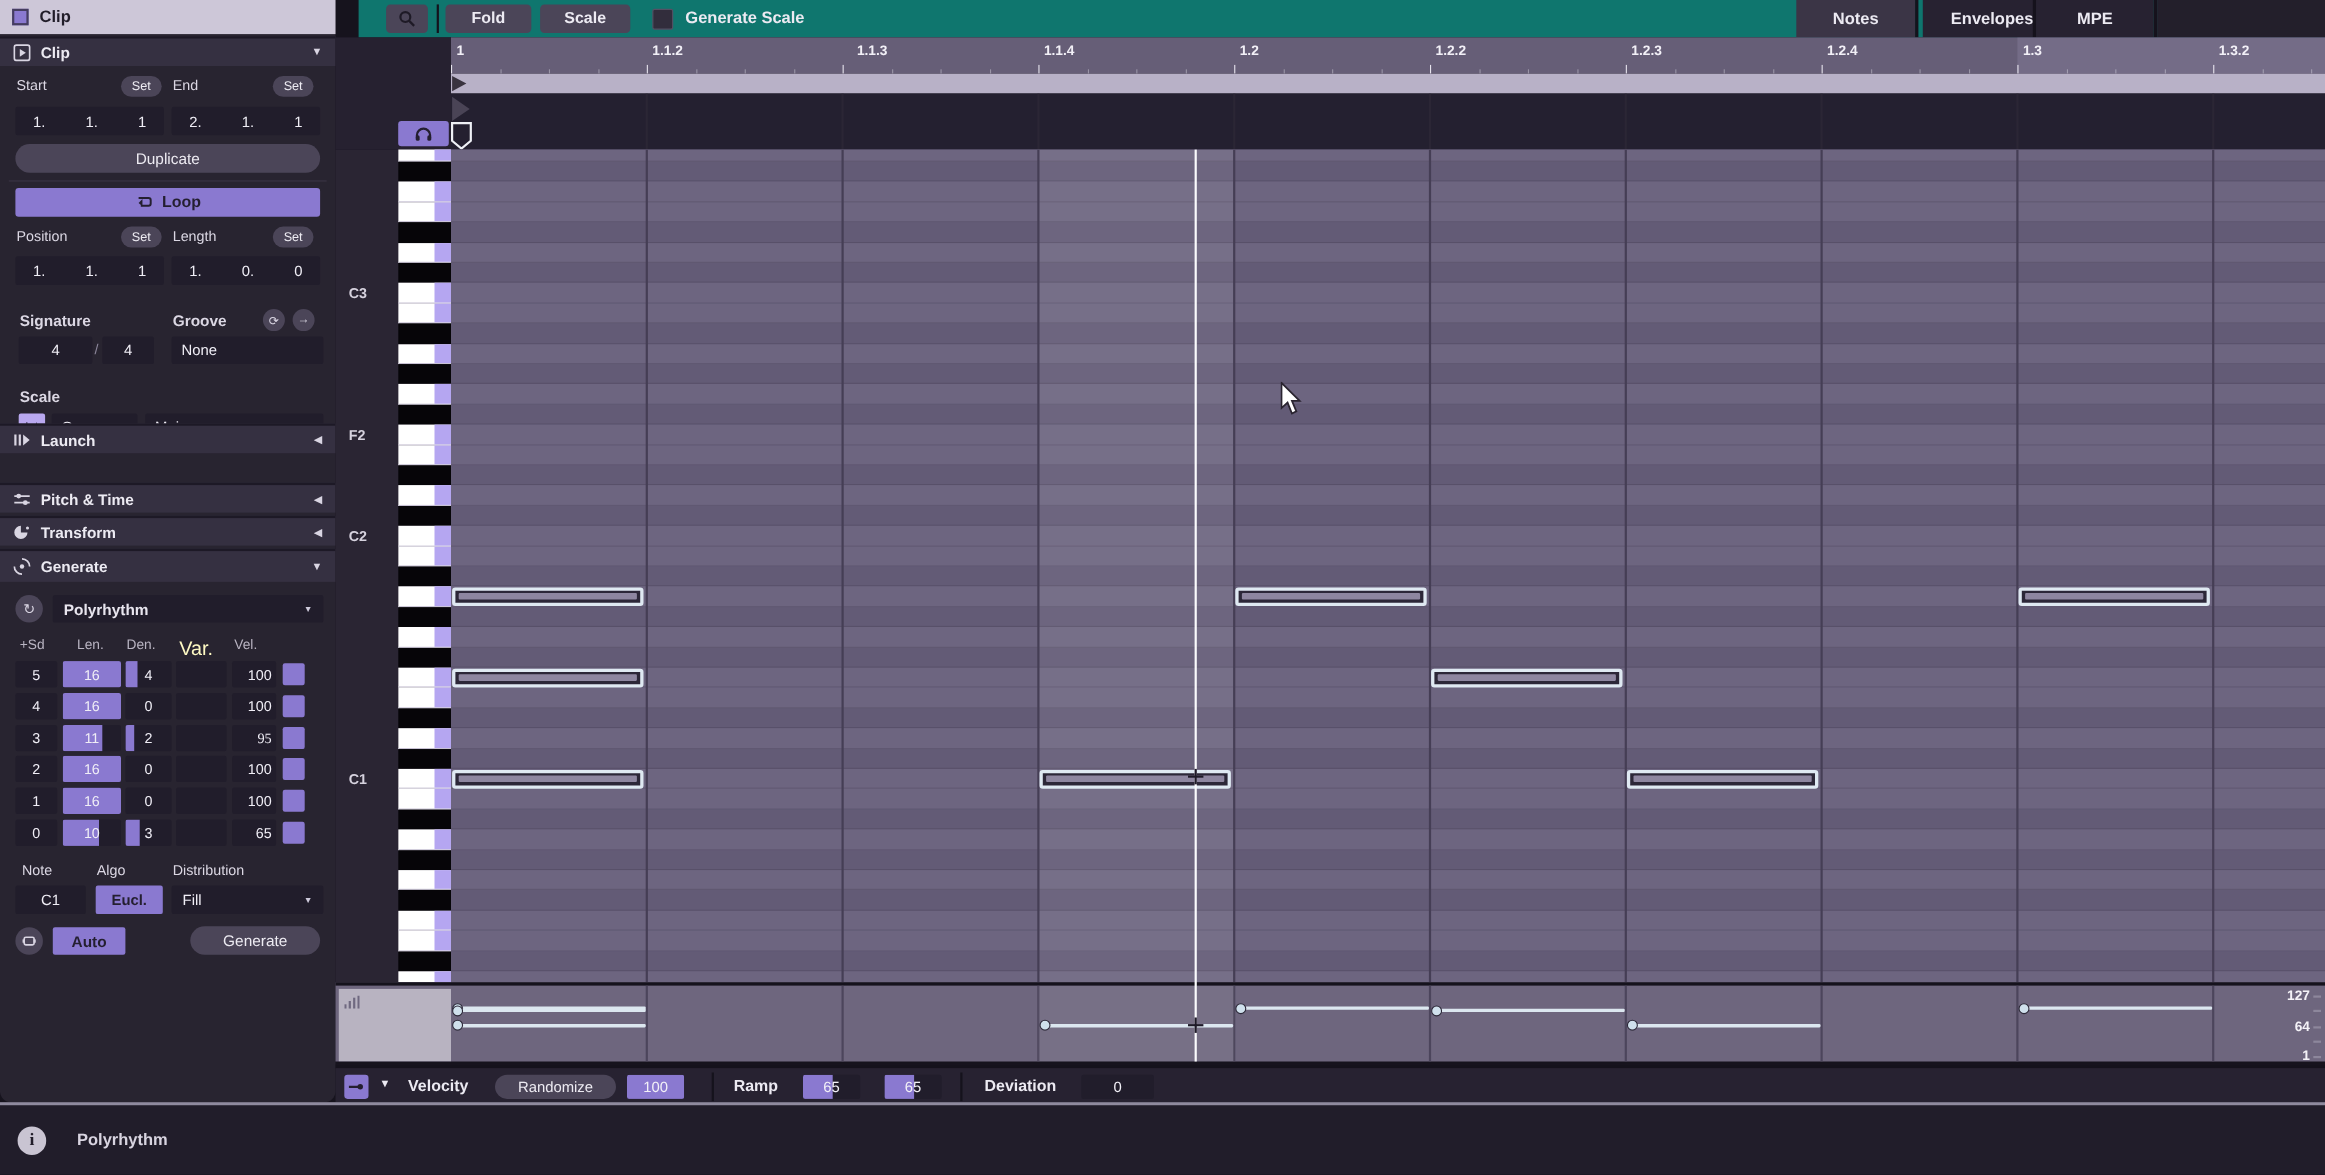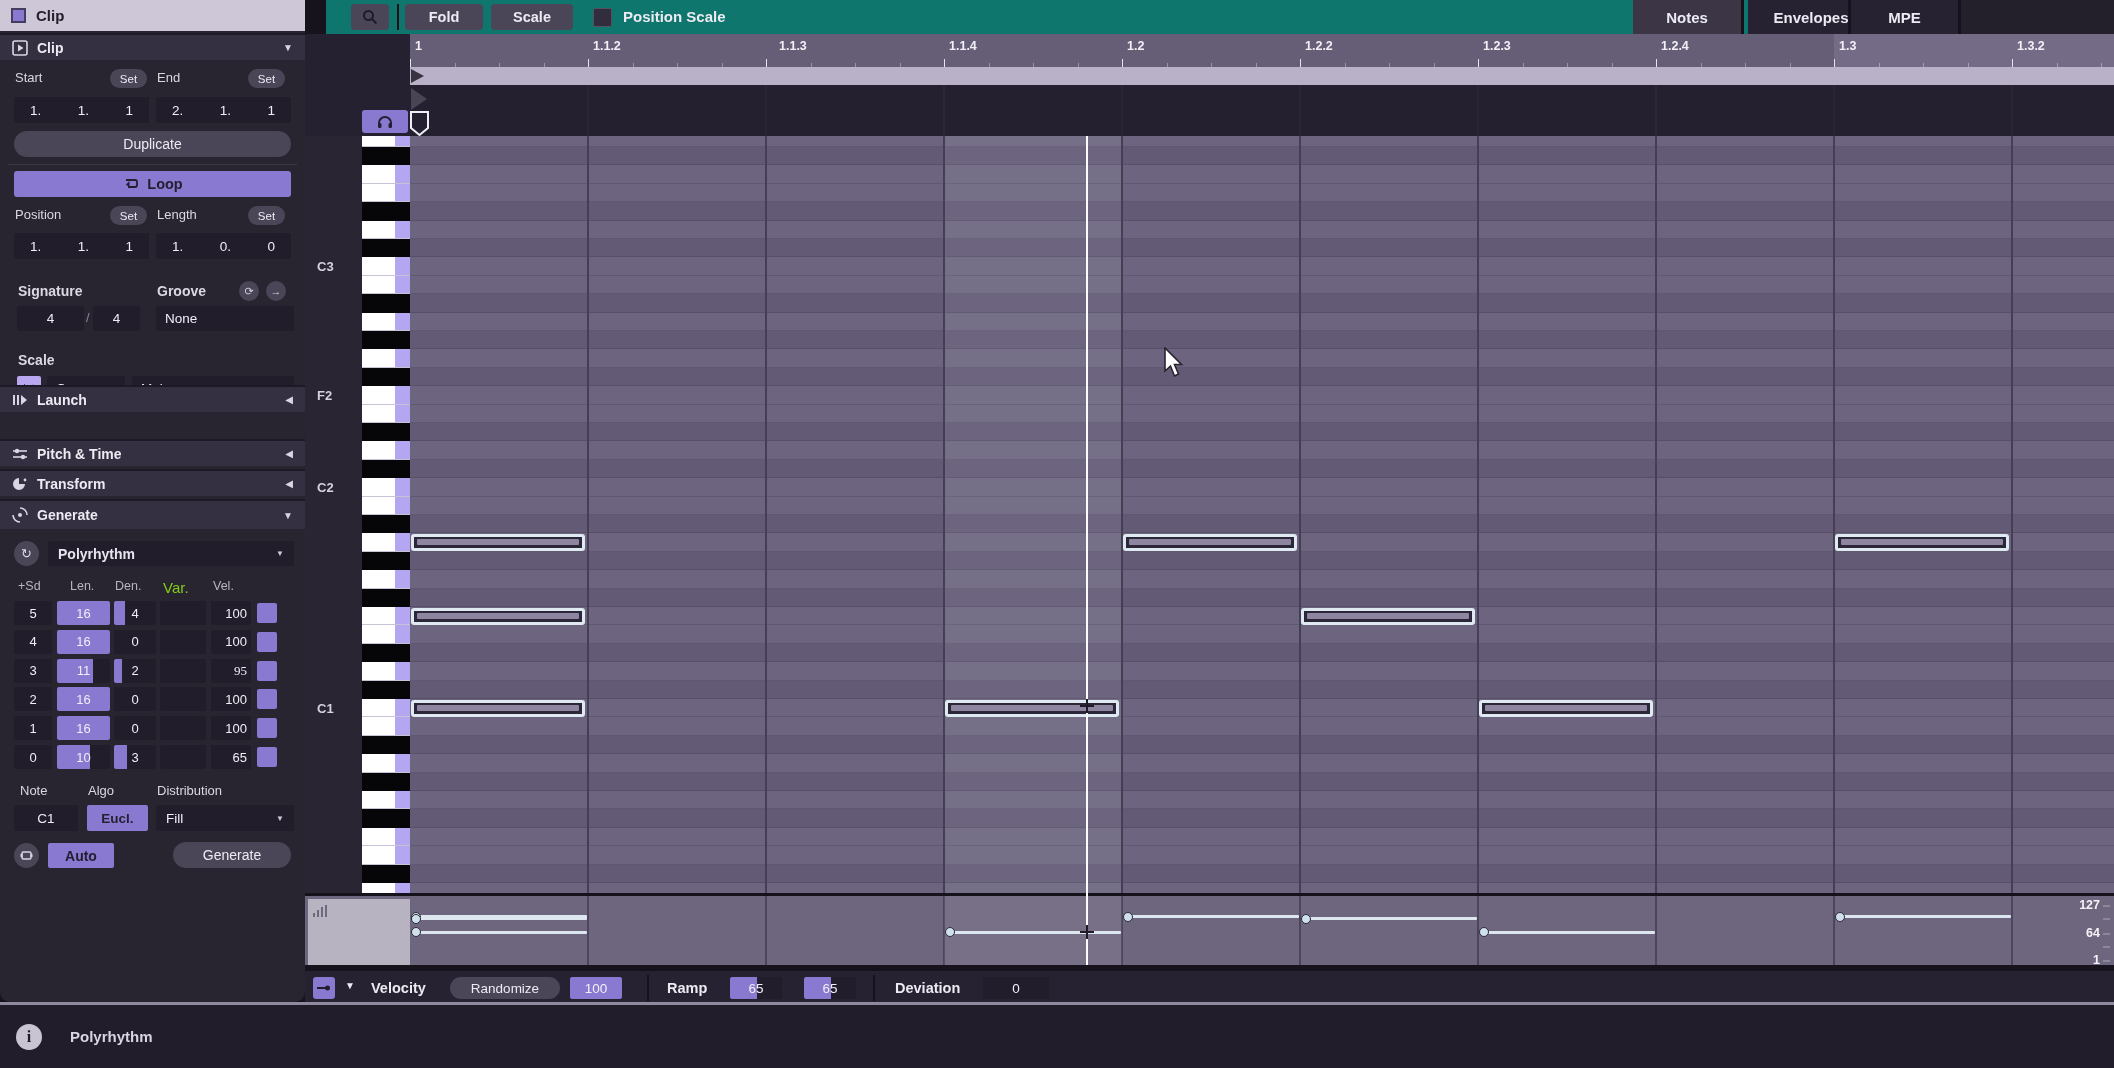--- a/index.html
+++ b/index.html
@@ -249,21 +249,21 @@
     <div class="circle-btn abs" style="left:14px;top:541px;width:25px;height:25px;font-size:13px">↻</div>
     <div class="abs" style="left:48px;top:541px;width:246px;height:25px;display:flex;align-items:center;background:#211d2b;border-radius:2px;padding:0 10px">
       <span style="font-size:14px;font-weight:bold">Polyrhythm</span>
       <span class="dd-arrow">▼</span>
     </div>
 
     <div id="gen-table-header" class="abs" style="left:0;top:579px;width:305px;height:18px">
         <div style="position: absolute; left: 18px; top: 0px; font-size: 12.5px; color: rgb(185, 180, 194);">+Sd</div>
         <div style="position: absolute; left: 70px; top: 0px; font-size: 12.5px; color: rgb(185, 180, 194);">Len.</div>
         <div style="position: absolute; left: 115px; top: 0px; font-size: 12.5px; color: rgb(185, 180, 194);">Den.</div>
-        <div style="position: absolute; left: 163px; top: 0px; font-size: 15px; color: #84cc16;">Var.</div>
+        <div style="position: absolute; left: 163px; top: 0px; font-size: 18px; color: #fef9c3;">Var.</div>
         <div style="position: absolute; left: 213px; top: 0px; font-size: 12.5px; color: rgb(185, 180, 194);">Vel.</div>
       </div>
     <div id="gen-table" class="abs" style="left:0;top:601px;width:305px;height:175px">
         <div style="position: absolute; left: 0px; top: 0px; width: 305px; height: 25px;">
           <div class="cellbox g-sd">
             <span>5</span>
           </div>
           <div class="cellbox g-len">
             <div class="fill" style="width: 100%;"></div>
             <span>16</span>
@@ -393,21 +393,21 @@
     <div class="tb-btn" style="left:25px;width:38px">
       <svg width="16" height="16" viewBox="0 0 16 16">
         <circle cx="6.5" cy="6.5" r="4.5" fill="none" stroke="#1e1a26" stroke-width="2"></circle>
         <line x1="10" y1="10" x2="14.5" y2="14.5" stroke="#1e1a26" stroke-width="2"></line>
         </svg>
     </div>
     <div class="abs" style="left:71px;top:4px;width:2px;height:26px;background:#15121c"></div>
     <div class="tb-btn" style="left:79px;width:78px">Fold</div>
     <div class="tb-btn" style="left:165px;width:82px">Scale</div>
     <div class="abs" style="left:267px;top:8px;width:19px;height:19px;background:#322d3c;border:1px solid #555064;border-radius:2px"></div>
-    <span class="abs" style="left:297px;top:8px;font-size:15px;font-weight:bold;color:#eceaf2">Position Scale</span>
+    <span class="abs" style="left:297px;top:8px;font-size:15px;font-weight:bold;color:#eceaf2">Generate Scale</span>
 
     <div class="tb-tab" style="left:1307px;width:108px;background:#3b3546">Notes</div>
     <div class="abs" style="left:1415px;top:0;width:3px;height:34px;background:#15121c"></div>
     <div class="tb-tab" style="left:1422px;width:126px;background:#272231">Envelopes</div>
     <div class="abs" style="left:1522px;top:0;width:3px;height:34px;background:#15121c"></div>
     <div class="tb-tab" style="left:1525px;width:107px;background:#272231">MPE</div>
     <div class="abs" style="left:1632px;top:0;width:3px;height:34px;background:#15121c"></div>
     <div class="abs" style="left:1635px;top:0;width:174px;height:34px;background:#231f2b"></div>
   </div>
 

